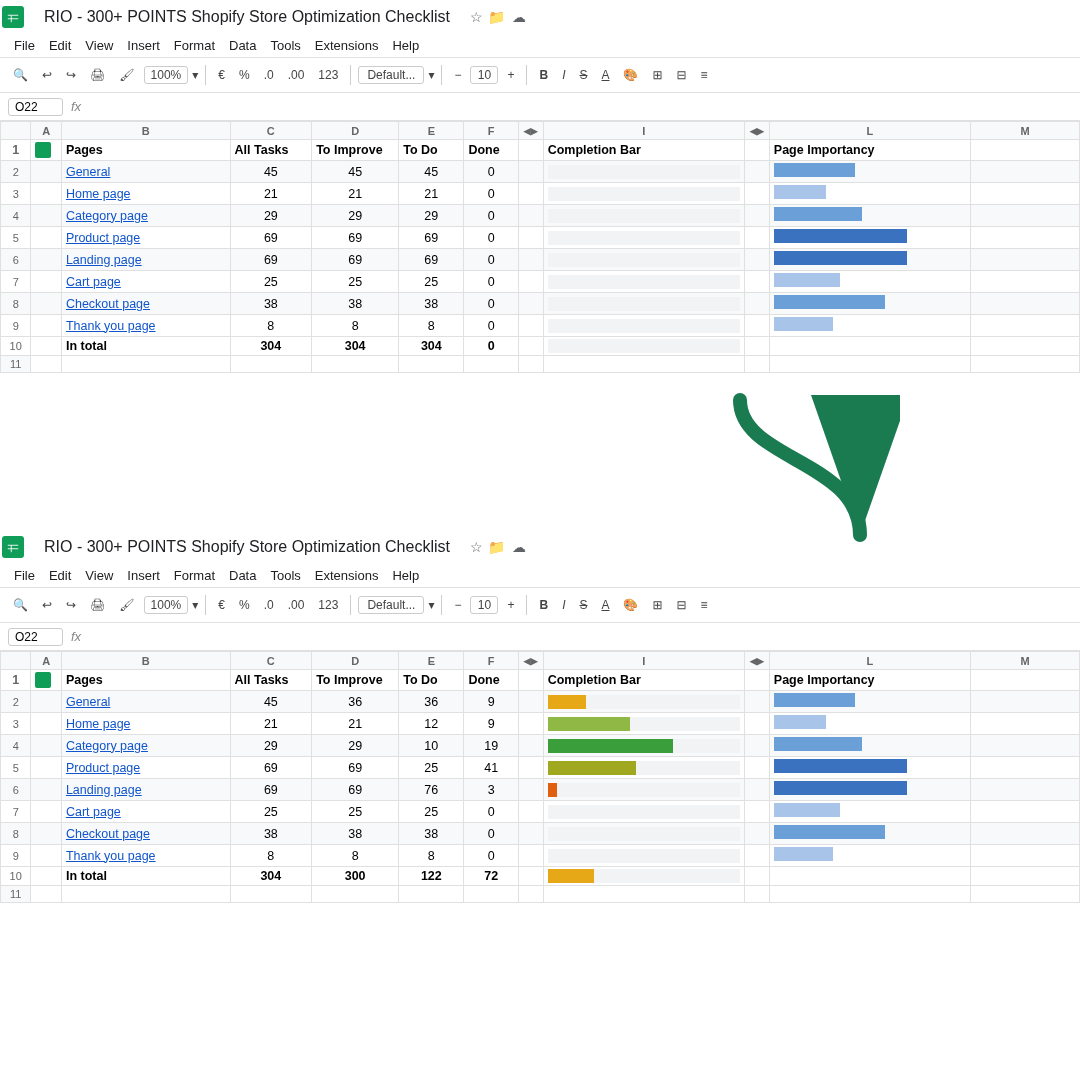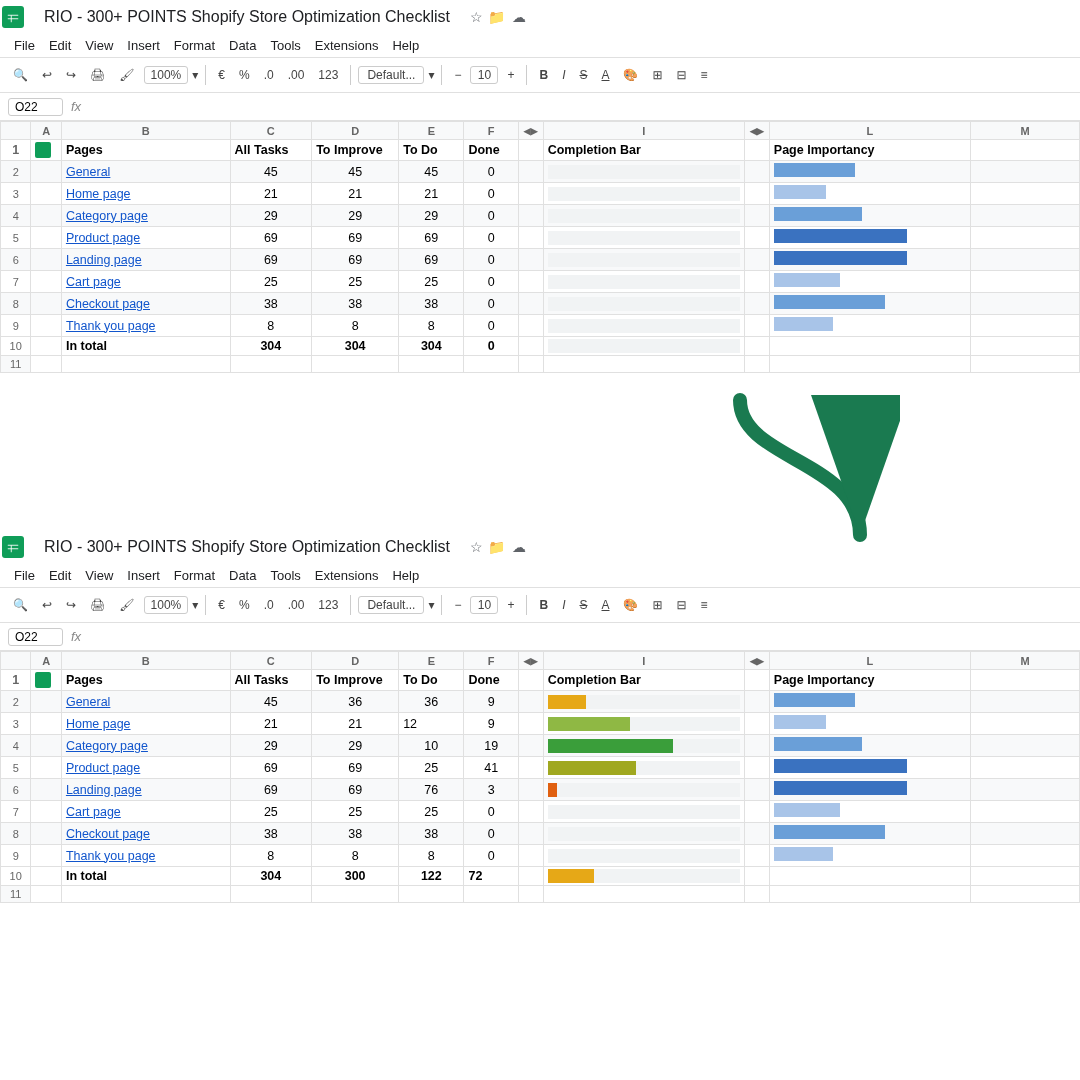--- a/index.html
+++ b/index.html
@@ -611,21 +611,21 @@
         <div style="background:#6a9fd8; width:81px; height:14px; display:inline-block;"></div>
       </td>
       <td></td>
     </tr>
             <tr class="data-row">
       <td class="row-header">3</td>
       <td></td>
       <td><span class="cell-link">Home page</span></td>
       <td style="text-align:center">21</td>
       <td style="text-align:center">21</td>
-      <td style="">12</td>
+      <td style="text-align:center">12</td>
       <td style="text-align:center">9</td>
       <td></td>
       <td class="bar-cell">
         <div class="bar-bg" style="background:#f1f3f4; height:14px; position:relative;">
           <div class="bar-fill" style="width:43%; background:#8fb844;"></div>
         </div>
       </td>
       <td></td>
       <td>
         <div style="background:#a8c4e8; width:52px; height:14px; display:inline-block;"></div>
@@ -752,21 +752,21 @@
       </td>
       <td></td>
     </tr>
             <tr class="total-row">
     <td class="row-header">10</td>
     <td></td>
     <td class="bold">In total</td>
     <td class="bold" style="text-align:center">304</td>
     <td class="bold" style="text-align:center">300</td>
     <td class="bold" style="text-align:center">122</td>
-    <td class="bold" style="">72</td>
+    <td class="bold" style="text-align:center">72</td>
     <td></td>
     <td class="bar-cell">
       <div style="background:#f1f3f4; height:14px; position:relative;">
         <div style="background:#e6a817; width:24%; height:100%; position:absolute; left:0; top:0;"></div>
       </div>
     </td>
     <td></td>
     <td></td>
     <td></td>
   </tr>

